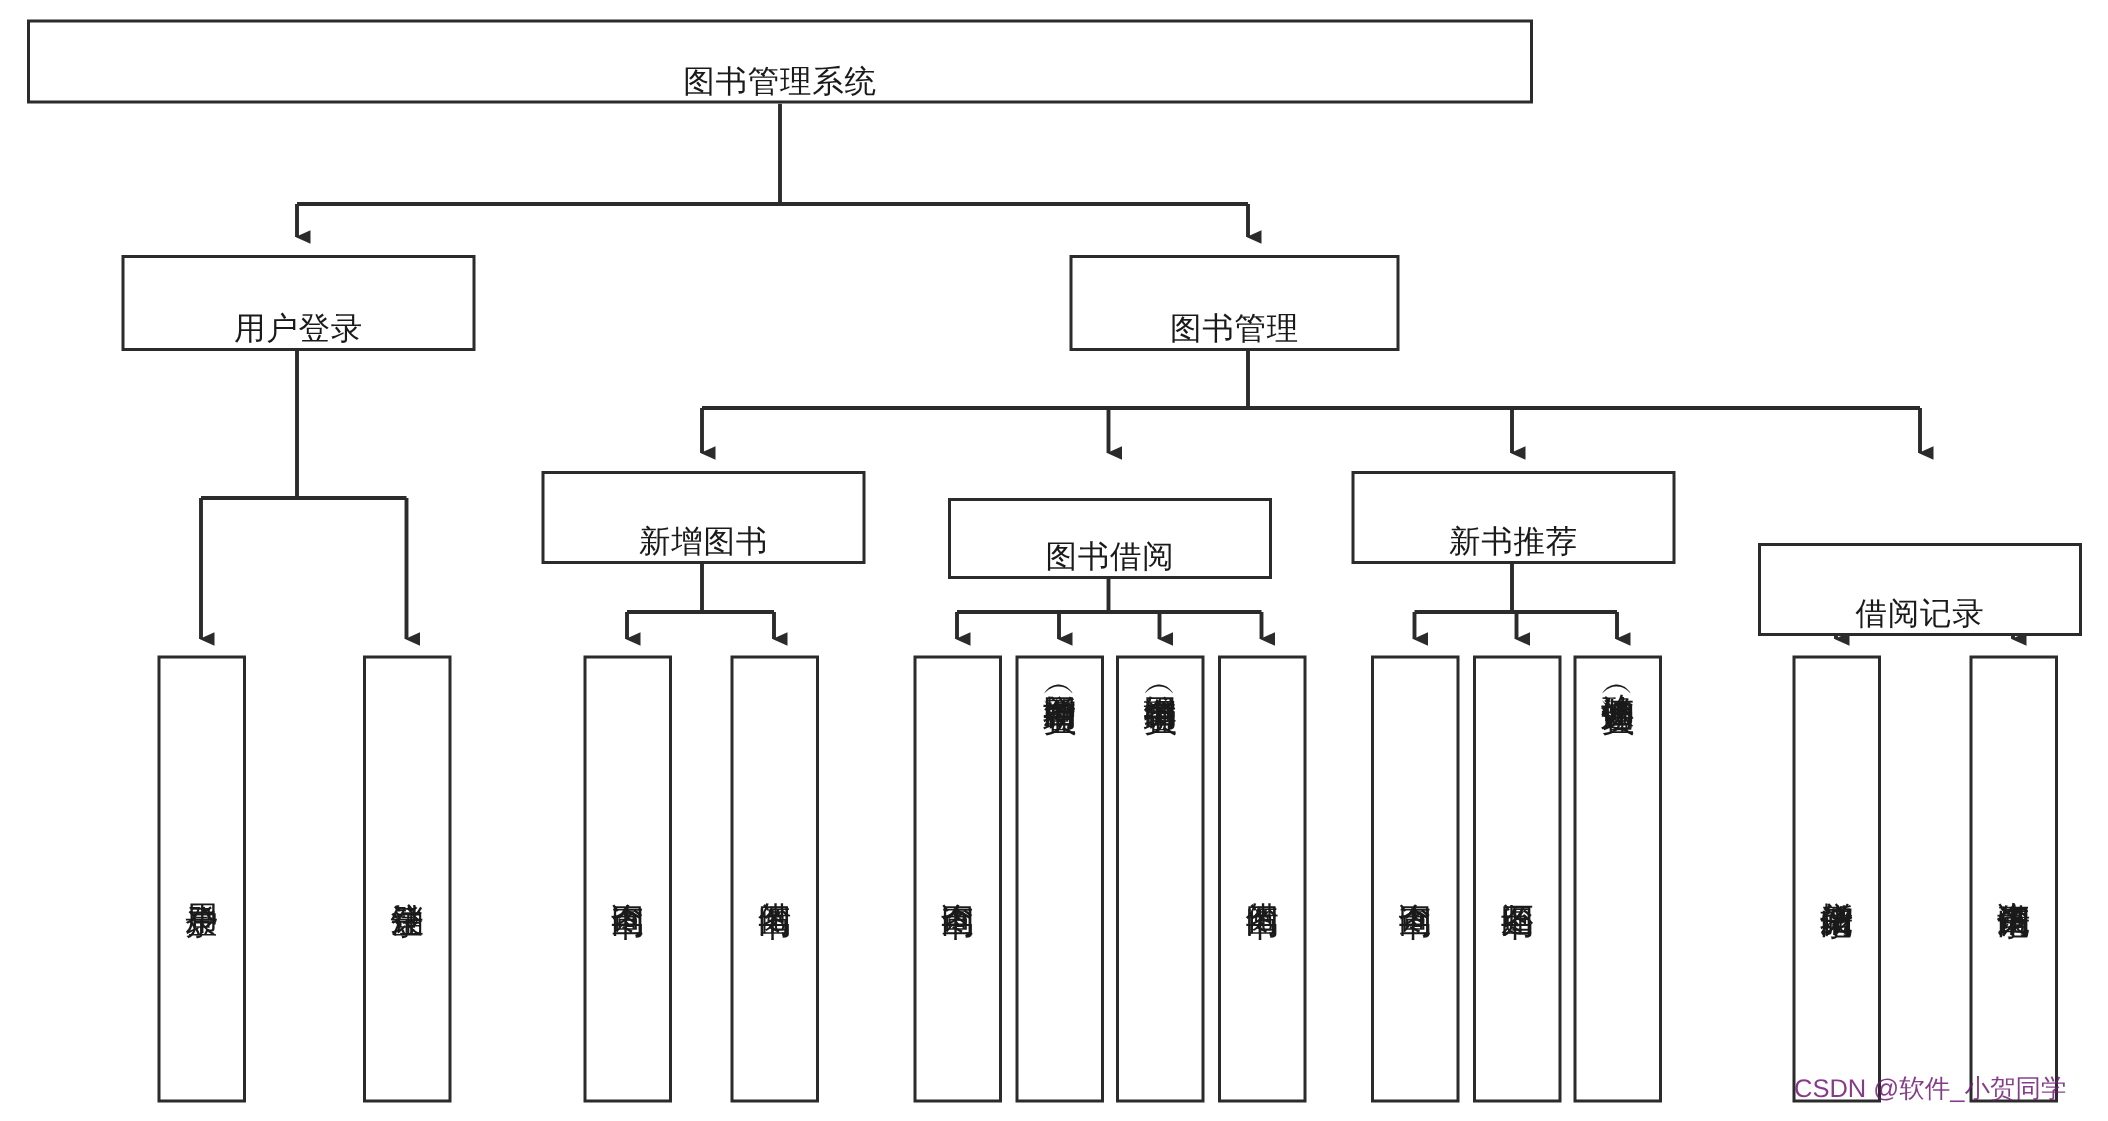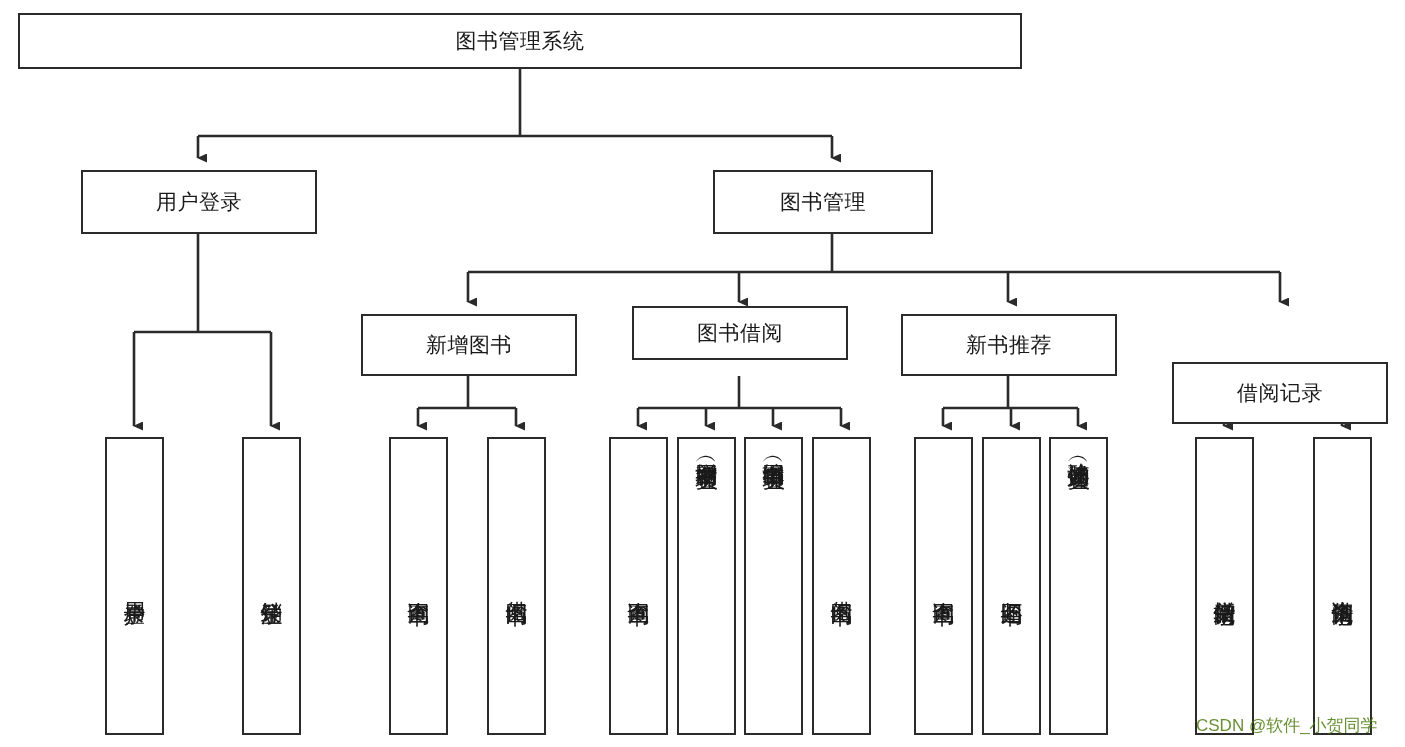--- a/index.html
+++ b/index.html
@@ -24,21 +24,21 @@
     width: 1405px;
     height: 747px;
     pointer-events: none;
   }
   .node {
     position: absolute;
     box-sizing: border-box;
     background: #ffffff;
     border: 2px solid #2b2b2b;
     display: flex;
-    align-items: center;
+    align-items: flex-end;
     justify-content: center;
     color: #1a1a1a;
   }
   .node-label {
     display: block;
     text-align: center;
     line-height: 1.16;
     white-space: nowrap;
   }
   .horiz .node-label {
@@ -59,21 +59,21 @@
   }
   .leaf.leaf-center {
     align-items: center;
     padding-top: 0;
   }
   #watermark {
     position: absolute;
     left: 1196px;
     top: 714px;
     font-size: 17px;
-    color: #4d7c0f;
+    color: #701a75;
     white-space: nowrap;
     opacity: 0.85;
   }
 </style>
 </head>
 <body>
 
 <div id="diagram-root">
 
   <svg id="edges-layer" viewBox="0 0 1405 747" width="1405" height="747" xmlns="http://www.w3.org/2000/svg">
@@ -145,21 +145,21 @@
   <div class="node horiz" style="left:81px; top:170px; width:236px; height:64px;">
     <span class="node-label">用户登录</span>
   </div>
   <div class="node horiz" style="left:713px; top:170px; width:220px; height:64px;">
     <span class="node-label">图书管理</span>
   </div>
 
   <div class="node horiz" style="left:361px; top:314px; width:216px; height:62px;">
     <span class="node-label">新增图书</span>
   </div>
-  <div class="node horiz" style="left:632px; top:306px; width:216px; height:54px;">
+  <div class="node horiz" style="left:632px; top:332px; width:216px; height:54px;">
     <span class="node-label">图书借阅</span>
   </div>
   <div class="node horiz" style="left:901px; top:314px; width:216px; height:62px;">
     <span class="node-label">新书推荐</span>
   </div>
   <div class="node horiz" style="left:1172px; top:314px; width:216px; height:62px;margin-top:48px;">
     <span class="node-label">借阅记录</span>
   </div>
 
   <div class="node leaf leaf-center" style="left:105px; top:437px; width:59px; height:298px;">

